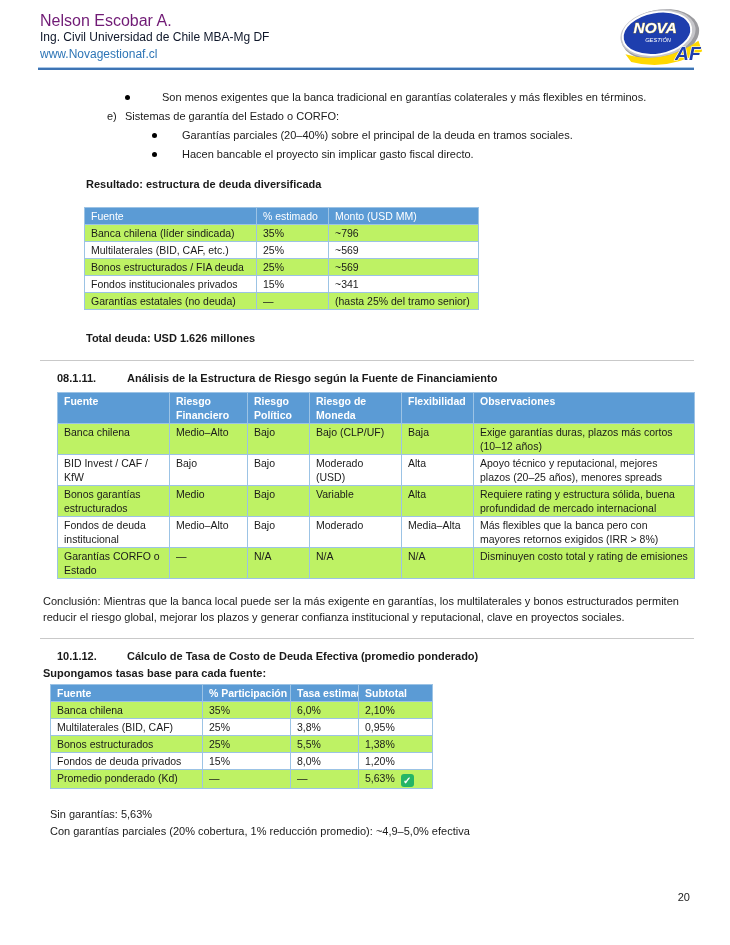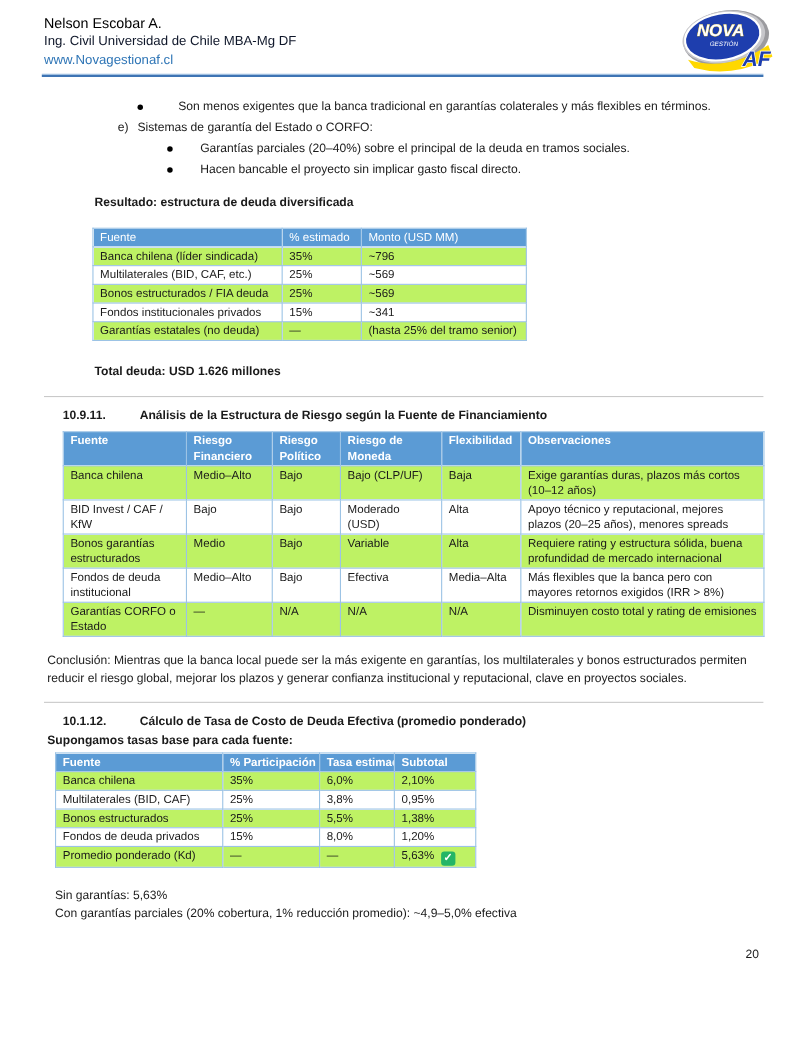--- a/index.html
+++ b/index.html
@@ -4,21 +4,21 @@
 <style>
   * { margin:0; padding:0; box-sizing:border-box; }
   html,body { background:#fff; }
   body { font-family:"Liberation Sans", sans-serif; color:#1a1a1a; }
   .page {
     position:relative; width:730px; height:945px; margin:0 auto;
     background:#fff; overflow:hidden; font-size:11px; line-height:1.5;
   }
   
   .letterhead { position:relative; padding:12px 36px 0 40px; height:67px; }
-  .lh-name  { color:#000000; font-size:13px; line-height:17px; }
+  .lh-name  { color:#701a75; font-size:16px; line-height:17px; }
   .lh-title { color:#0f172a; font-size:12px; line-height:17px; }
   .lh-web   { color:#2E75B6; font-size:12px; line-height:17px; text-decoration:none; display:inline-block; }
   .lh-logo  { position:absolute; top:6px; right:22px; width:96px; height:60px; }
   .lh-rule  { margin:0 36px 0 38px; height:3px; border-top:1px solid #A9C7E7; border-bottom:2px solid #3E74B4; }
 
   
   .content { padding:0 36px 0 40px; }
   .b { font-weight:bold; }
   .para { color:#1a1a1a; }
 
@@ -48,21 +48,21 @@
 
   .sec-rule { border:none; border-top:1px solid #C9C9C9; margin:14px 0 0 0; }
   .sec-head { display:flex; font-weight:bold; margin-top:9px; }
   .sec-num  { width:70px; flex:0 0 70px; margin-left:17px; }
 
   .check-badge {
     display:inline-block; width:13px; height:13px; margin-left:6px; vertical-align:-2px;
     background:#24B566; border-radius:3px; color:#fff; font-size:10px; line-height:13px;
     text-align:center; font-weight:bold;
   }
-  .page-num { position:absolute; right:40px; top:860px; font-size:11px; }
+  .page-num { position:absolute; right:40px; top:889px; font-size:11px; }
 </style>
 </head>
 <body>
 
 <div class="page">
 
   <div class="letterhead">
     <div class="lh-name">Nelson Escobar A.</div>
     <div class="lh-title">Ing. Civil Universidad de Chile MBA-Mg DF</div>
     <a class="lh-web" href="#">www.Novagestionaf.cl</a>
@@ -144,21 +144,21 @@
           <td>(hasta 25% del tramo senior)</td>
         </tr>
       </tbody>
     </table>
 
     <div class="b" style="margin:20px 0 0 46px;">Total deuda: USD 1.626 millones</div>
 
 
     <hr class="sec-rule">
     <div class="sec-head">
-      <span class="sec-num">10.9.11.</span>
+      <span class="sec-num">08.1.11.</span>
       <span>Análisis de la Estructura de Riesgo según la Fuente de Financiamiento</span>
     </div>
 
     <table class="doc boldhead wrap t2">
       <colgroup>
         <col style="width:112px">
           <col style="width:78px">
           <col style="width:62px">
         <col style="width:92px">
           <col style="width:72px">
@@ -196,21 +196,21 @@
           <td>Medio</td>
           <td>Bajo</td>
           <td>Variable</td>
           <td>Alta</td>
           <td>Requiere rating y estructura sólida, buena profundidad de mercado internacional</td>
         </tr>
         <tr>
           <td>Fondos de deuda institucional</td>
           <td>Medio–Alto</td>
           <td>Bajo</td>
-          <td>Efectiva</td>
+          <td>Moderado</td>
           <td>Media–Alta</td>
           <td>Más flexibles que la banca pero con mayores retornos exigidos (IRR &gt; 8%)</td>
         </tr>
         <tr class="alt">
           <td>Garantías CORFO o Estado</td>
           <td>—</td>
           <td>N/A</td>
           <td>N/A</td>
           <td>N/A</td>
           <td>Disminuyen costo total y rating de emisiones</td>

